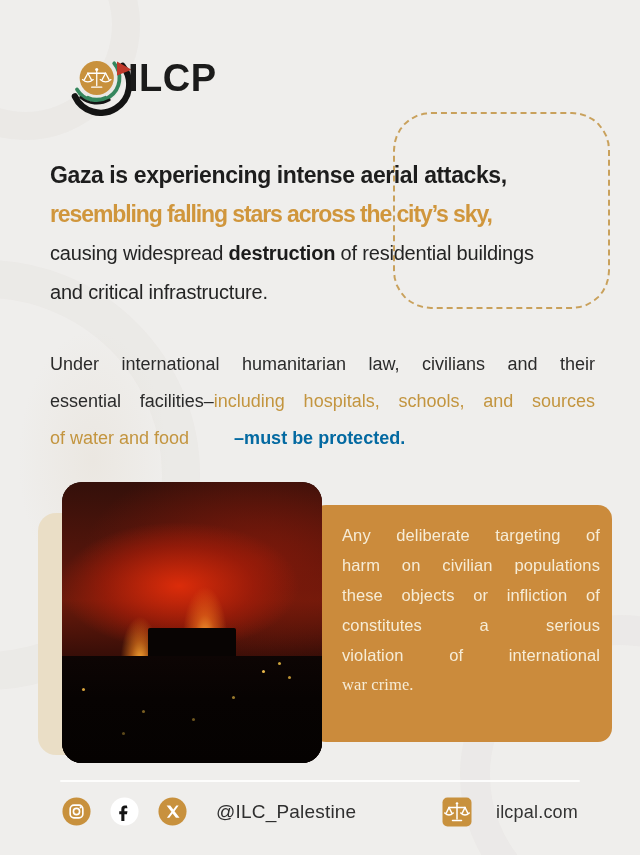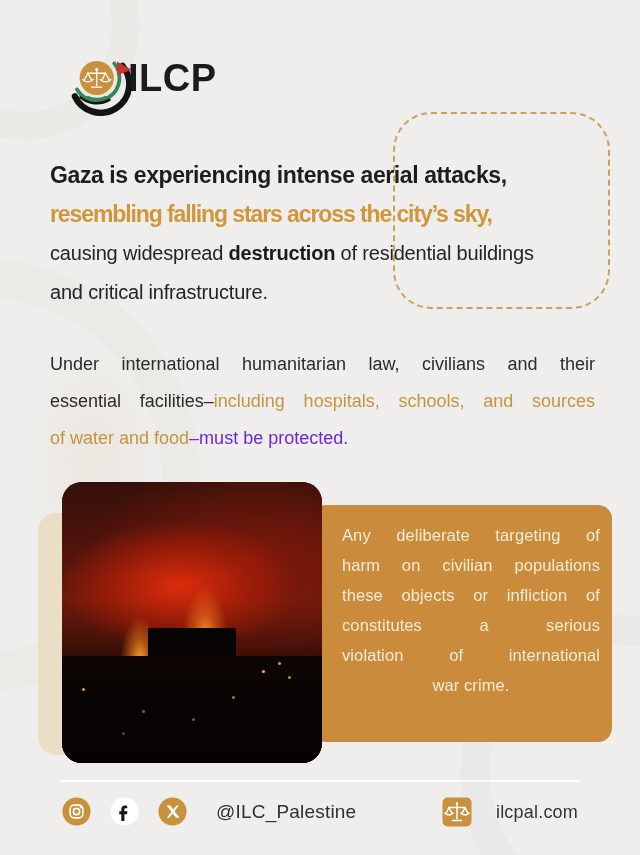--- a/index.html
+++ b/index.html
@@ -35,32 +35,32 @@
   .hl-1 { font-size:23px; font-weight:800; color:#1d1d1d; letter-spacing:-0.4px; white-space:nowrap; }
   .hl-2 { font-size:23px; font-weight:800; color:#d0963c; letter-spacing:-1.1px; white-space:nowrap; }
   .hl-3, .hl-4 { font-size:20px; font-weight:400; color:#242424; letter-spacing:-0.2px; white-space:nowrap; }
   .hl-bold { font-weight:800; color:#1b1b1b; }
 
   
   .law { position:absolute; left:50px; top:346px; width:545px; font-size:18px; line-height:37px; color:#2b2b2b; }
   .law .jline { text-align:justify; text-align-last:justify; }
   .law .lline { text-align:left; }
   .law .hi { color:#c3953f; }
-  .law .b { font-weight:400; color:#6d28d9; }
+  .law .b { font-weight:700; color:#0369a1;padding-left:45px; }
 
   
   .beige-card { position:absolute; left:38px; top:513px; width:268px; height:242px; border-radius:18px; background:#eadec6; }
 
   .callout {
     position:absolute; left:312px; top:505px; width:300px; height:237px;
     background:#cb8b3c; border-radius:14px; padding:15px 12px 14px 30px;
     font-size:16.5px; line-height:30px; color:#f6ecd6; letter-spacing:0.1px;
   }
   .callout .jline { text-align:justify; text-align-last:justify; }
-  .callout .lline { text-align:center; }
+  .callout .lline { text-align:left;font-family:Liberation Serif, serif; }
 
   .photo {
     position:absolute; left:62px; top:482px; width:260px; height:281px;
     border-radius:20px; overflow:hidden; background:#1a0705;
   }
   .photo .sky { position:absolute; inset:0;
     background:
       radial-gradient(ellipse 26px 60px at 30% 64%, #ffab36 0%, rgba(255,140,30,0.55) 35%, rgba(200,60,10,0) 75%),
       radial-gradient(ellipse 30px 70px at 55% 56%, #ffa634 0%, rgba(255,130,30,0.5) 35%, rgba(190,50,10,0) 75%),
       radial-gradient(ellipse 150px 80px at 45% 37%, rgba(225,45,10,0.95) 0%, rgba(180,30,8,0.55) 50%, rgba(120,20,8,0) 80%),

